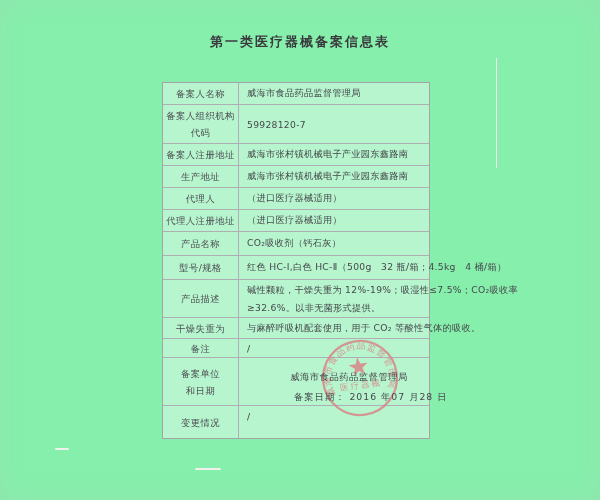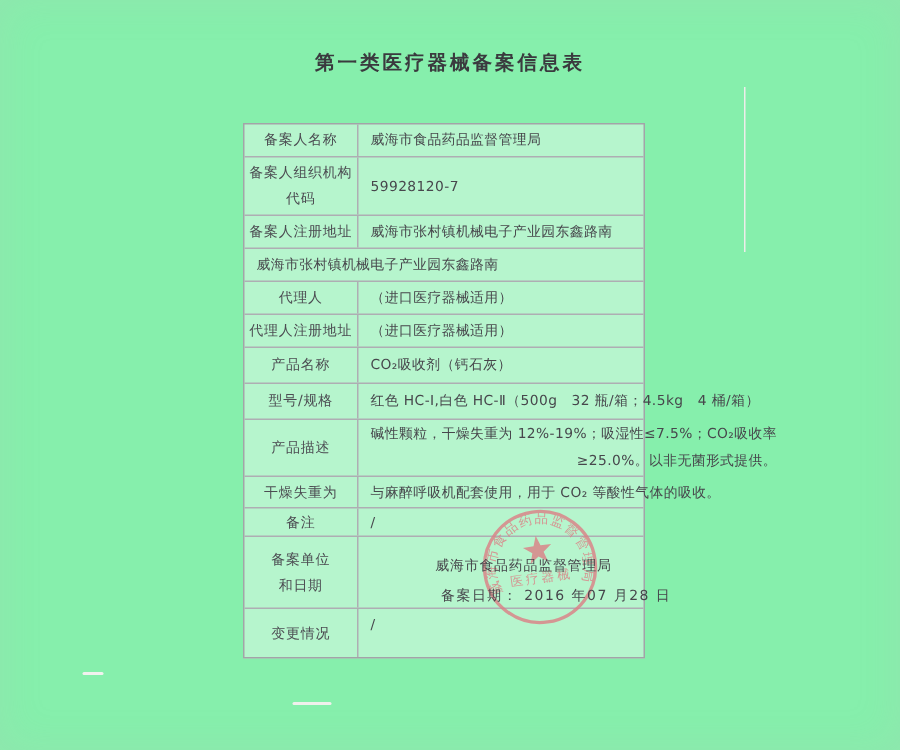--- a/index.html
+++ b/index.html
@@ -30,21 +30,21 @@
   .lbl{
     width:76px;min-width:76px;border-right:1px solid #aeaeb3;box-sizing:border-box;
     display:flex;flex-direction:column;align-items:center;justify-content:center;
     text-align:center;font-size:9.3px;color:#4c4c52;letter-spacing:0.5px;line-height:17px;
   }
   .val{
     flex:1;display:flex;align-items:center;
     padding:0 4px 0 8px;font-size:9.2px;color:#47474c;
     letter-spacing:0.3px;white-space:nowrap;
   }
-  .val.multiline{flex-direction:column;align-items:flex-end;justify-content:center;line-height:18px;}
+  .val.multiline{flex-direction:column;align-items:flex-start;justify-content:center;line-height:18px;}
   .val.topalign{align-items:flex-start;padding-top:5px;}
   .val.rel{position:relative;display:block;padding:0;}
   .unit-name{
     position:absolute;left:30px;top:13px;width:160px;text-align:center;
     font-size:9.3px;color:#46464b;letter-spacing:0.5px;z-index:3;
   }
   .date-line{
     position:absolute;left:55px;top:33px;
     font-size:9.3px;color:#46464b;letter-spacing:1px;z-index:3;white-space:nowrap;
   }
@@ -78,20 +78,21 @@
       </div>
       <div class="val">59928120-7</div>
     </div>
 
     <div class="row" style="height:22px">
       <div class="lbl">备案人注册地址</div>
       <div class="val">威海市张村镇机械电子产业园东鑫路南</div>
     </div>
 
     <div class="row" style="height:22px">
+      <div class="lbl">生产地址</div>
       <div class="val">威海市张村镇机械电子产业园东鑫路南</div>
     </div>
 
     <div class="row" style="height:22px">
       <div class="lbl">代理人</div>
       <div class="val">（进口医疗器械适用）</div>
     </div>
 
     <div class="row" style="height:22px">
       <div class="lbl">代理人注册地址</div>
@@ -105,21 +106,21 @@
 
     <div class="row" style="height:24px">
       <div class="lbl">型号/规格</div>
       <div class="val">红色 HC-I,白色 HC-Ⅱ（500g　32 瓶/箱；4.5kg　4 桶/箱）</div>
     </div>
 
     <div class="row" style="height:38px">
       <div class="lbl">产品描述</div>
       <div class="val multiline">
         <span>碱性颗粒，干燥失重为 12%-19%；吸湿性≤7.5%；CO₂吸收率</span>
-        <span>≥25.0%。以非无菌形式提供。</span>
+        <span>≥32.6%。以非无菌形式提供。</span>
       </div>
     </div>
 
     <div class="row" style="height:21px">
       <div class="lbl">干燥失重为</div>
       <div class="val">与麻醉呼吸机配套使用，用于 CO₂ 等酸性气体的吸收。</div>
     </div>
 
     <div class="row" style="height:19px">
       <div class="lbl">备注</div>

